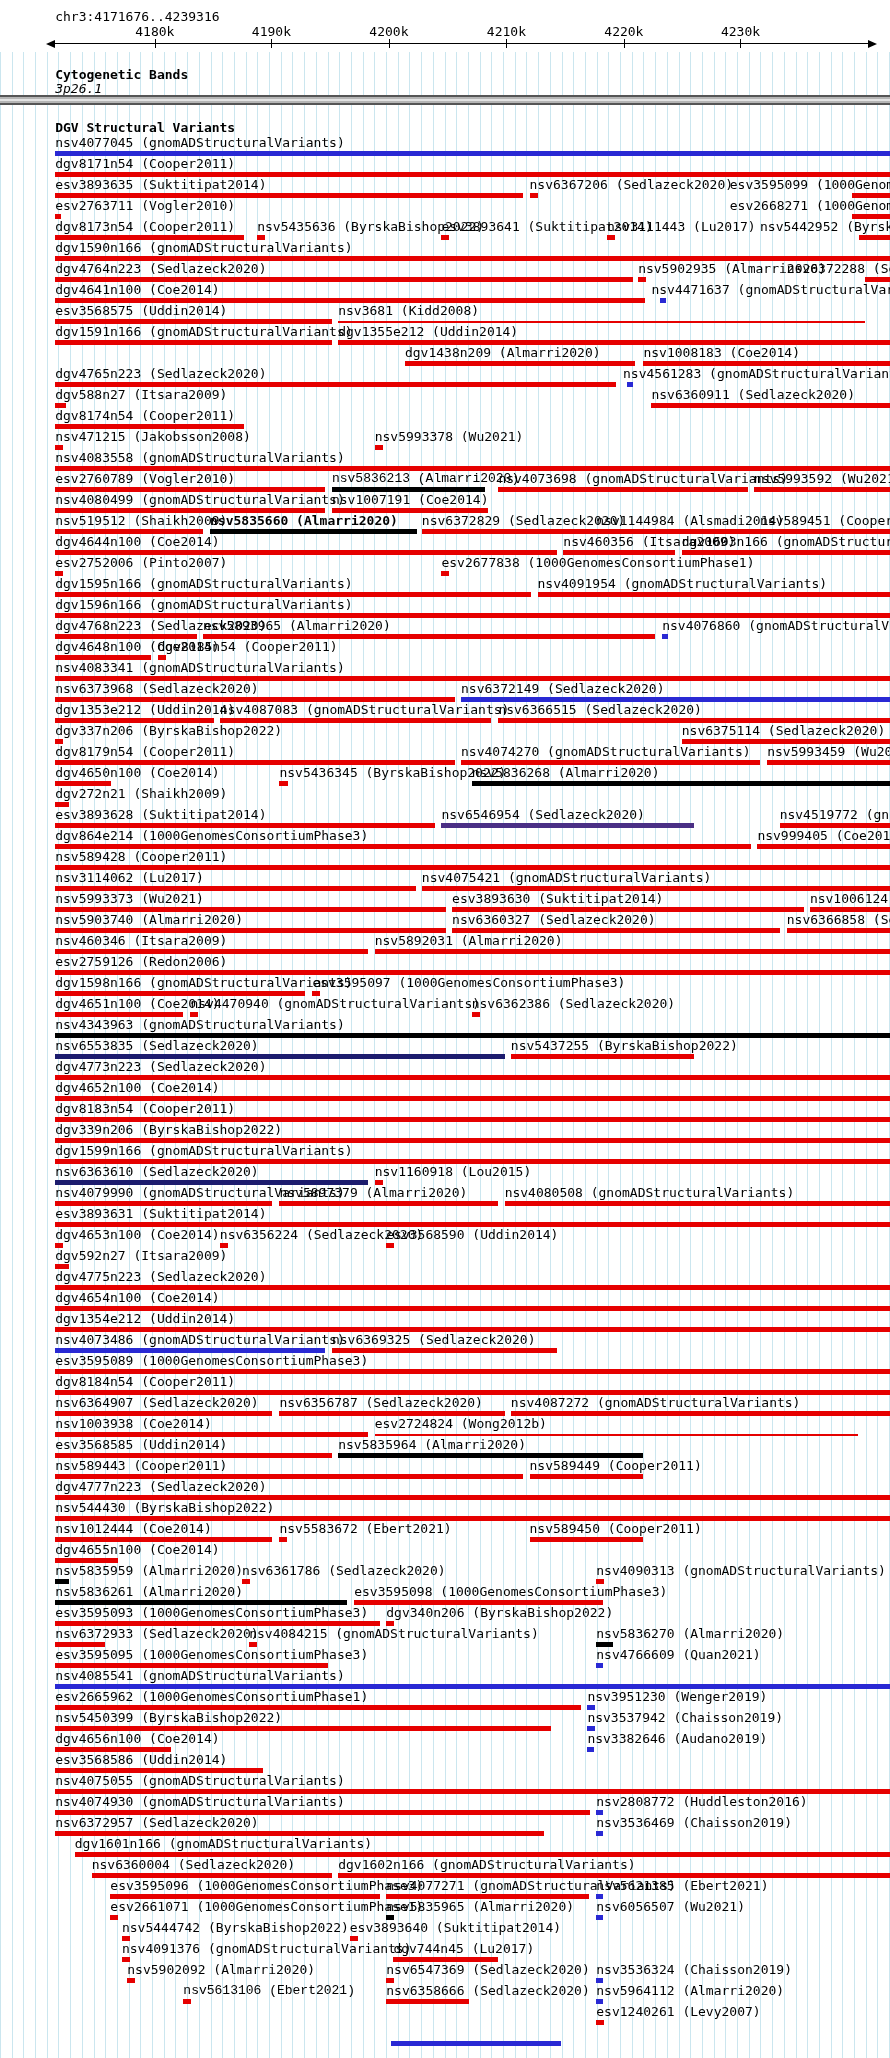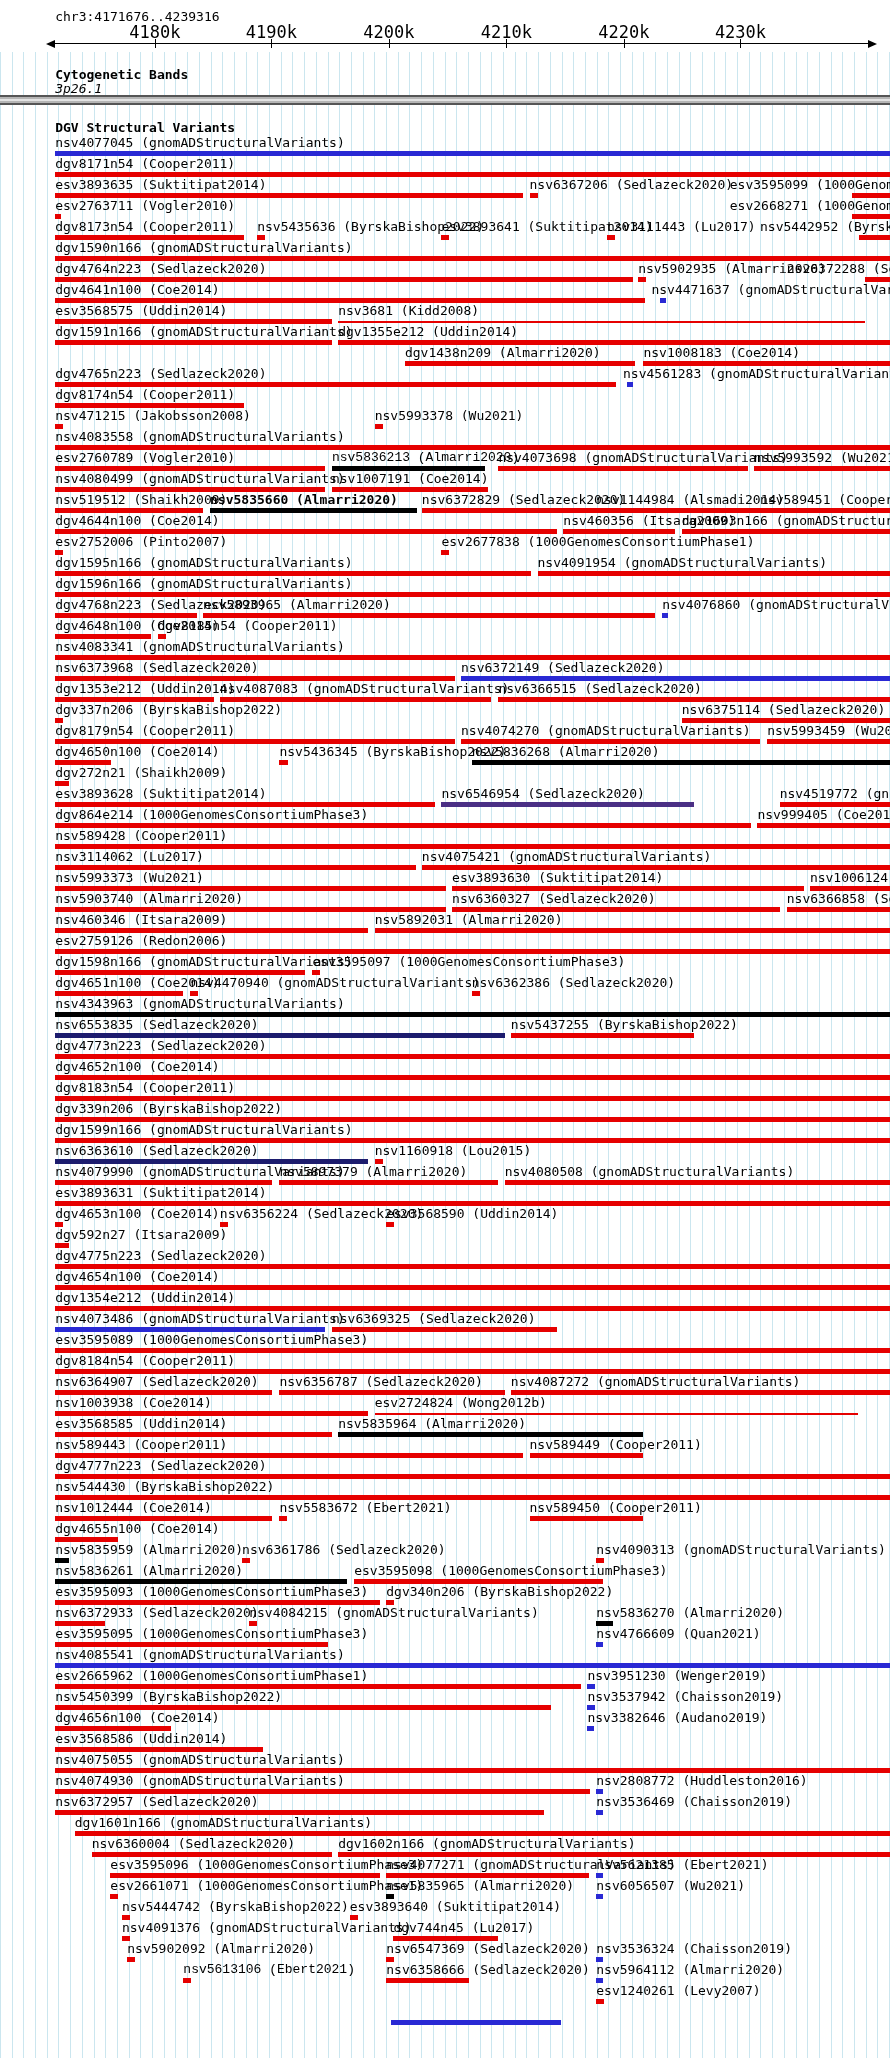--- a/index.html
+++ b/index.html
@@ -6,21 +6,21 @@
   .screen{position:relative;width:890px;height:2058px;background:#ffffff;overflow:hidden;
           font-family:"DejaVu Sans Mono",monospace;color:#000;}
   .grid-bg{position:absolute;left:0;right:0;top:52px;bottom:0;
            background:repeating-linear-gradient(to right,#cbe6ef 0,#cbe6ef 1px,transparent 1px,transparent 11.7px);}
   .region-title{position:absolute;top:9px;left:6.2%;font-size:13px;line-height:15px;}
   .ruler{position:absolute;top:0;left:0;right:0;height:52px;}
   .ruler-line{position:absolute;top:43px;left:6.2%;width:91.3%;height:1px;background:#000;}
   .ruler-arrow{position:absolute;top:40px;width:0;height:0;border-top:4px solid transparent;border-bottom:4px solid transparent;}
   .ruler-arrow.left{left:calc(6.2% - 9px);border-right:9px solid #000;}
   .ruler-arrow.right{left:97.5%;border-left:9px solid #000;}
-  .tick-label{position:absolute;top:25px;transform:translateX(-50%);font-size:17px;line-height:14px;}
+  .tick-label{position:absolute;top:25px;transform:translateX(-50%);font-size:13px;line-height:14px;}
   .tick-mark{position:absolute;top:39px;width:1px;height:9px;background:#000;}
   .cyto-title{position:absolute;top:67px;left:6.2%;font-size:13px;font-weight:bold;line-height:15px;}
   .cyto-band-label{position:absolute;top:82px;left:6.2%;font-size:13px;line-height:14px;font-style:italic;}
   .cyto-band{position:absolute;top:95px;left:0;width:100%;height:10px;
              background:linear-gradient(to bottom,#555 0,#555 2px,#b5b5b5 2px,#b5b5b5 4px,#e3e3e3 4px,#e3e3e3 6px,#b5b5b5 6px,#b5b5b5 8px,#555 8px,#555 10px);}
   .dgv-title{position:absolute;top:120px;left:6.2%;font-size:13px;font-weight:bold;line-height:15px;}
   .rows{position:absolute;top:136px;left:0;right:0;}
   .vrow{position:relative;height:21px;}
   .vlabel{position:absolute;top:0;font-size:13px;line-height:14px;white-space:nowrap;}
   .vbar{position:absolute;top:15px;height:5px;}
@@ -131,20 +131,26 @@
         <div class="vlabel" style="left: 45.5%;">dgv1438n209 (Almarri2020)</div>
         <div class="vlabel" style="left: 72.3%;">nsv1008183 (Coe2014)</div>
       </div>
       <div class="vrow">
         <div class="vbar" style="left: 6.2%; width: 63%; background: rgb(230, 0, 0);"></div>
         <div class="vbar" style="left: 70.4%; width: 0.7%; background: rgb(41, 41, 212);"></div>
         <div class="vlabel" style="left: 6.2%;">dgv4765n223 (Sedlazeck2020)</div>
         <div class="vlabel" style="left: 70%;">nsv4561283 (gnomADStructuralVariants)</div>
       </div>
       <div class="vrow">
+        <div class="vbar" style="left: 6.2%; width: 1.2%; background: rgb(230, 0, 0);"></div>
+        <div class="vbar" style="left: 73.2%; width: 26.8%; background: rgb(230, 0, 0);"></div>
+        <div class="vlabel" style="left: 6.2%;">dgv588n27 (Itsara2009)</div>
+        <div class="vlabel" style="left: 73.2%;">nsv6360911 (Sedlazeck2020)</div>
+      </div>
+      <div class="vrow">
         <div class="vbar" style="left: 6.2%; width: 21.2%; background: rgb(230, 0, 0);"></div>
         <div class="vlabel" style="left: 6.2%;">dgv8174n54 (Cooper2011)</div>
       </div>
       <div class="vrow">
         <div class="vbar" style="left: 6.2%; width: 0.9%; background: rgb(230, 0, 0);"></div>
         <div class="vbar" style="left: 42.1%; width: 0.9%; background: rgb(230, 0, 0);"></div>
         <div class="vlabel" style="left: 6.2%;">nsv471215 (Jakobsson2008)</div>
         <div class="vlabel" style="left: 42.1%;">nsv5993378 (Wu2021)</div>
       </div>
       <div class="vrow">

